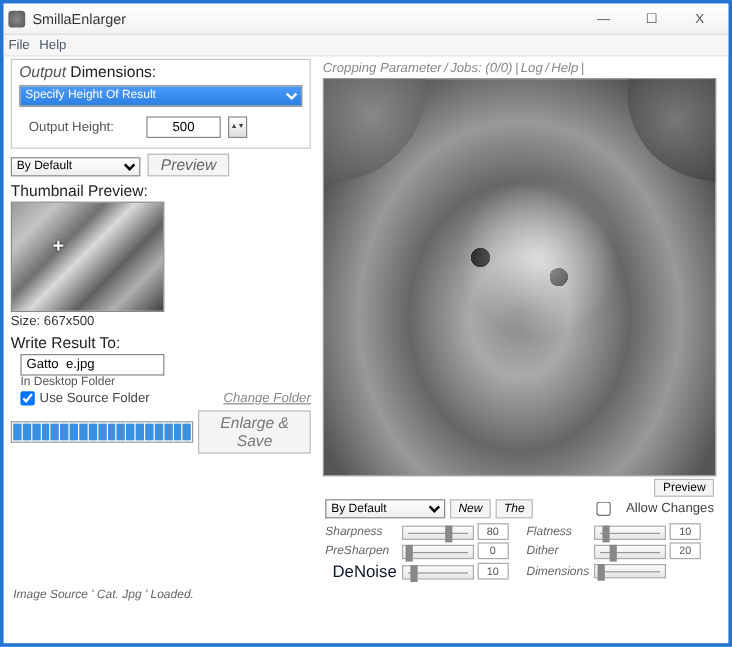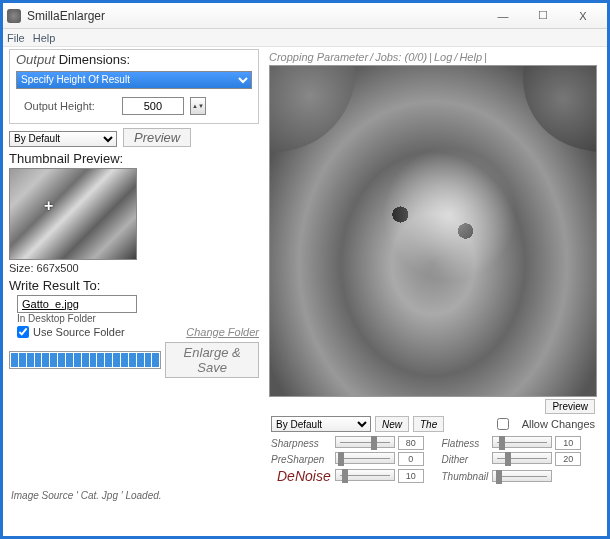--- a/index.html
+++ b/index.html
@@ -22,21 +22,21 @@
 .oh-input { width: 62px; height: 18px; font-size: 11px; text-align: center; border: 1px solid #888; background: #fff; margin-left: 21px; }
 .spin { width: 16px; height: 18px; border: 1px solid #888; background: linear-gradient(#fff,#ddd); display: flex; flex-direction: column; font-size: 6px; align-items: center; justify-content: center; color: #444; }
 .enlarge-param-row { display: flex; align-items: flex-end; gap: 6px; }
 .combo-sm { width: 108px; height: 16px; font-size: 10px; border: 1px solid #888; background: linear-gradient(#fff,#eee); }
 .preview-btn { font-size: 13px; font-style: italic; color: #666; background: #f4f4f4; border: 1px solid #bbb; padding: 1px 10px; cursor: pointer; }
 .thumb-title { font-size: 13px; color: #222; }
 .thumb-box { width: 128px; height: 92px; border: 1px solid #888; background: linear-gradient(135deg,#9a9a9a 0%, #c4c4c4 18%, #707070 36%, #dadada 48%, #606060 66%, #b0b0b0 80%, #404040 100%); position: relative; margin: 2px 0; }
 .thumb-box::after { content: "+"; position: absolute; left: 34px; top: 28px; color: #fff; font-size: 16px; font-weight: bold; text-shadow: 0 0 2px #000; }
 .size-label { font-size: 11px; color: #333; }
 .write-title { font-size: 13px; color: #222; }
-.filename-input { width: 120px; height: 18px; font-size: 11px; border: 1px solid #888; padding: 0 4px; margin: 2px 0 0 8px; text-decoration: underline; }
+.filename-input { width: 120px; height: 18px; font-size: 11px; border: 1px solid #888; padding: 0 4px; margin: 2px 0 0 8px; }
 .desktop-label { font-size: 10px; color: #555; margin-left: 8px; }
 .use-src-row { display: flex; gap: 4px; margin: 2px 0 0 8px; }
 .chk { width: 12px; height: 12px; }
 .chklabel { font-size: 11px; color: #444; }
 .change-folder { font-size: 11px; font-style: italic; color: #888; text-decoration: underline; margin-left: auto; cursor: pointer; }
 .progress { width: 164px; height: 18px; border: 1px solid #999; background: #fff; display: flex; align-items: center; padding: 1px; gap: 1px; }
 .progress .seg { flex: 1; height: 100%; background: #3b8fe0; }
 .enlarge-save { font-size: 13px; font-style: italic; color: #777; border: 1px solid #bbb; background: #f4f4f4; padding: 2px 4px; margin-left: 4px; cursor: pointer; }
 .bottom-row { display: flex; align-items: center; margin-top: 0; }
 .status-line { font-size: 10px; color: #666; margin: 4px 0 0 8px; font-style: italic; }
@@ -55,22 +55,22 @@
 .preview2 { font-size: 10px; border: 1px solid #bbb; background: #f4f4f4; padding: 1px 6px; cursor: pointer; }
 .param-grid { display: grid; grid-template-columns: auto 1fr auto 1fr; gap: 2px 4px; padding: 2px 6px; font-size: 10px; color: #555; align-items: center; }
 .param-header { display: flex; gap: 4px; padding: 2px 6px; align-items: center; font-size: 10px; }
 .mini-btn { border: 1px solid #bbb; background: #f4f4f4; padding: 0 6px; font-size: 10px; font-style: italic; cursor: pointer; height: 16px; text-align: center; }
 .allow-row { display: flex; align-items: center; gap: 13px; margin-left: auto; }
 .slider { height: 12px; border: 1px solid #aaa; background: linear-gradient(#fcfcfc,#e5e5e5); position: relative; min-width: 60px; }
 .slider::before { content:""; position:absolute; left:4px; right:4px; top:50%; height:1px; background:#999; }
 .slider .thumb { position:absolute; top:-1px; width:6px; height:14px; background:#888; }
 .val-box { width: 26px; height: 14px; border: 1px solid #aaa; font-size: 9px; text-align: center; background: #fff; display:inline-block; line-height:12px; }
 .plabel { font-size: 10px; color: #666; font-style: italic; white-space: nowrap; }
-.denoise-label { font-size: 14px; font-style: italic; color: #7f1d1d; padding-left: 6px; }
-.param-cell { display:flex; align-items:flex-start; gap:3px; }
+.denoise-label { font-size: 14px; color: #0f172a; padding-left: 6px; }
+.param-cell { display:flex; align-items:flex-end; gap:3px; }
 </style>
 </head>
 <body>
 
 <div class="titlebar">
   <div class="app-icon"></div>
   <div class="title">SmillaEnlarger</div>
   <div class="winbtn">—</div>
   <div class="winbtn">☐</div>
   <div class="winbtn">X</div>
@@ -210,21 +210,21 @@
           <span class="val-box">20</span>
         </div>
 
       <span class="denoise-label">DeNoise</span>
       <div class="param-cell">
           <div class="slider">
             <div class="thumb" style="left:10%"></div>
           </div>
           <span class="val-box">10</span>
         </div>
-      <span class="plabel">Thumbnail</span>
+      <span class="plabel">Dimensions</span>
       <div class="param-cell">
           <div class="slider">
             <div class="thumb" style="left:4%"></div>
           </div>
         </div>
     </div>
   </div>
 </div>
 
 <div class="status-line">Image Source ' Cat. Jpg ' Loaded.</div>

